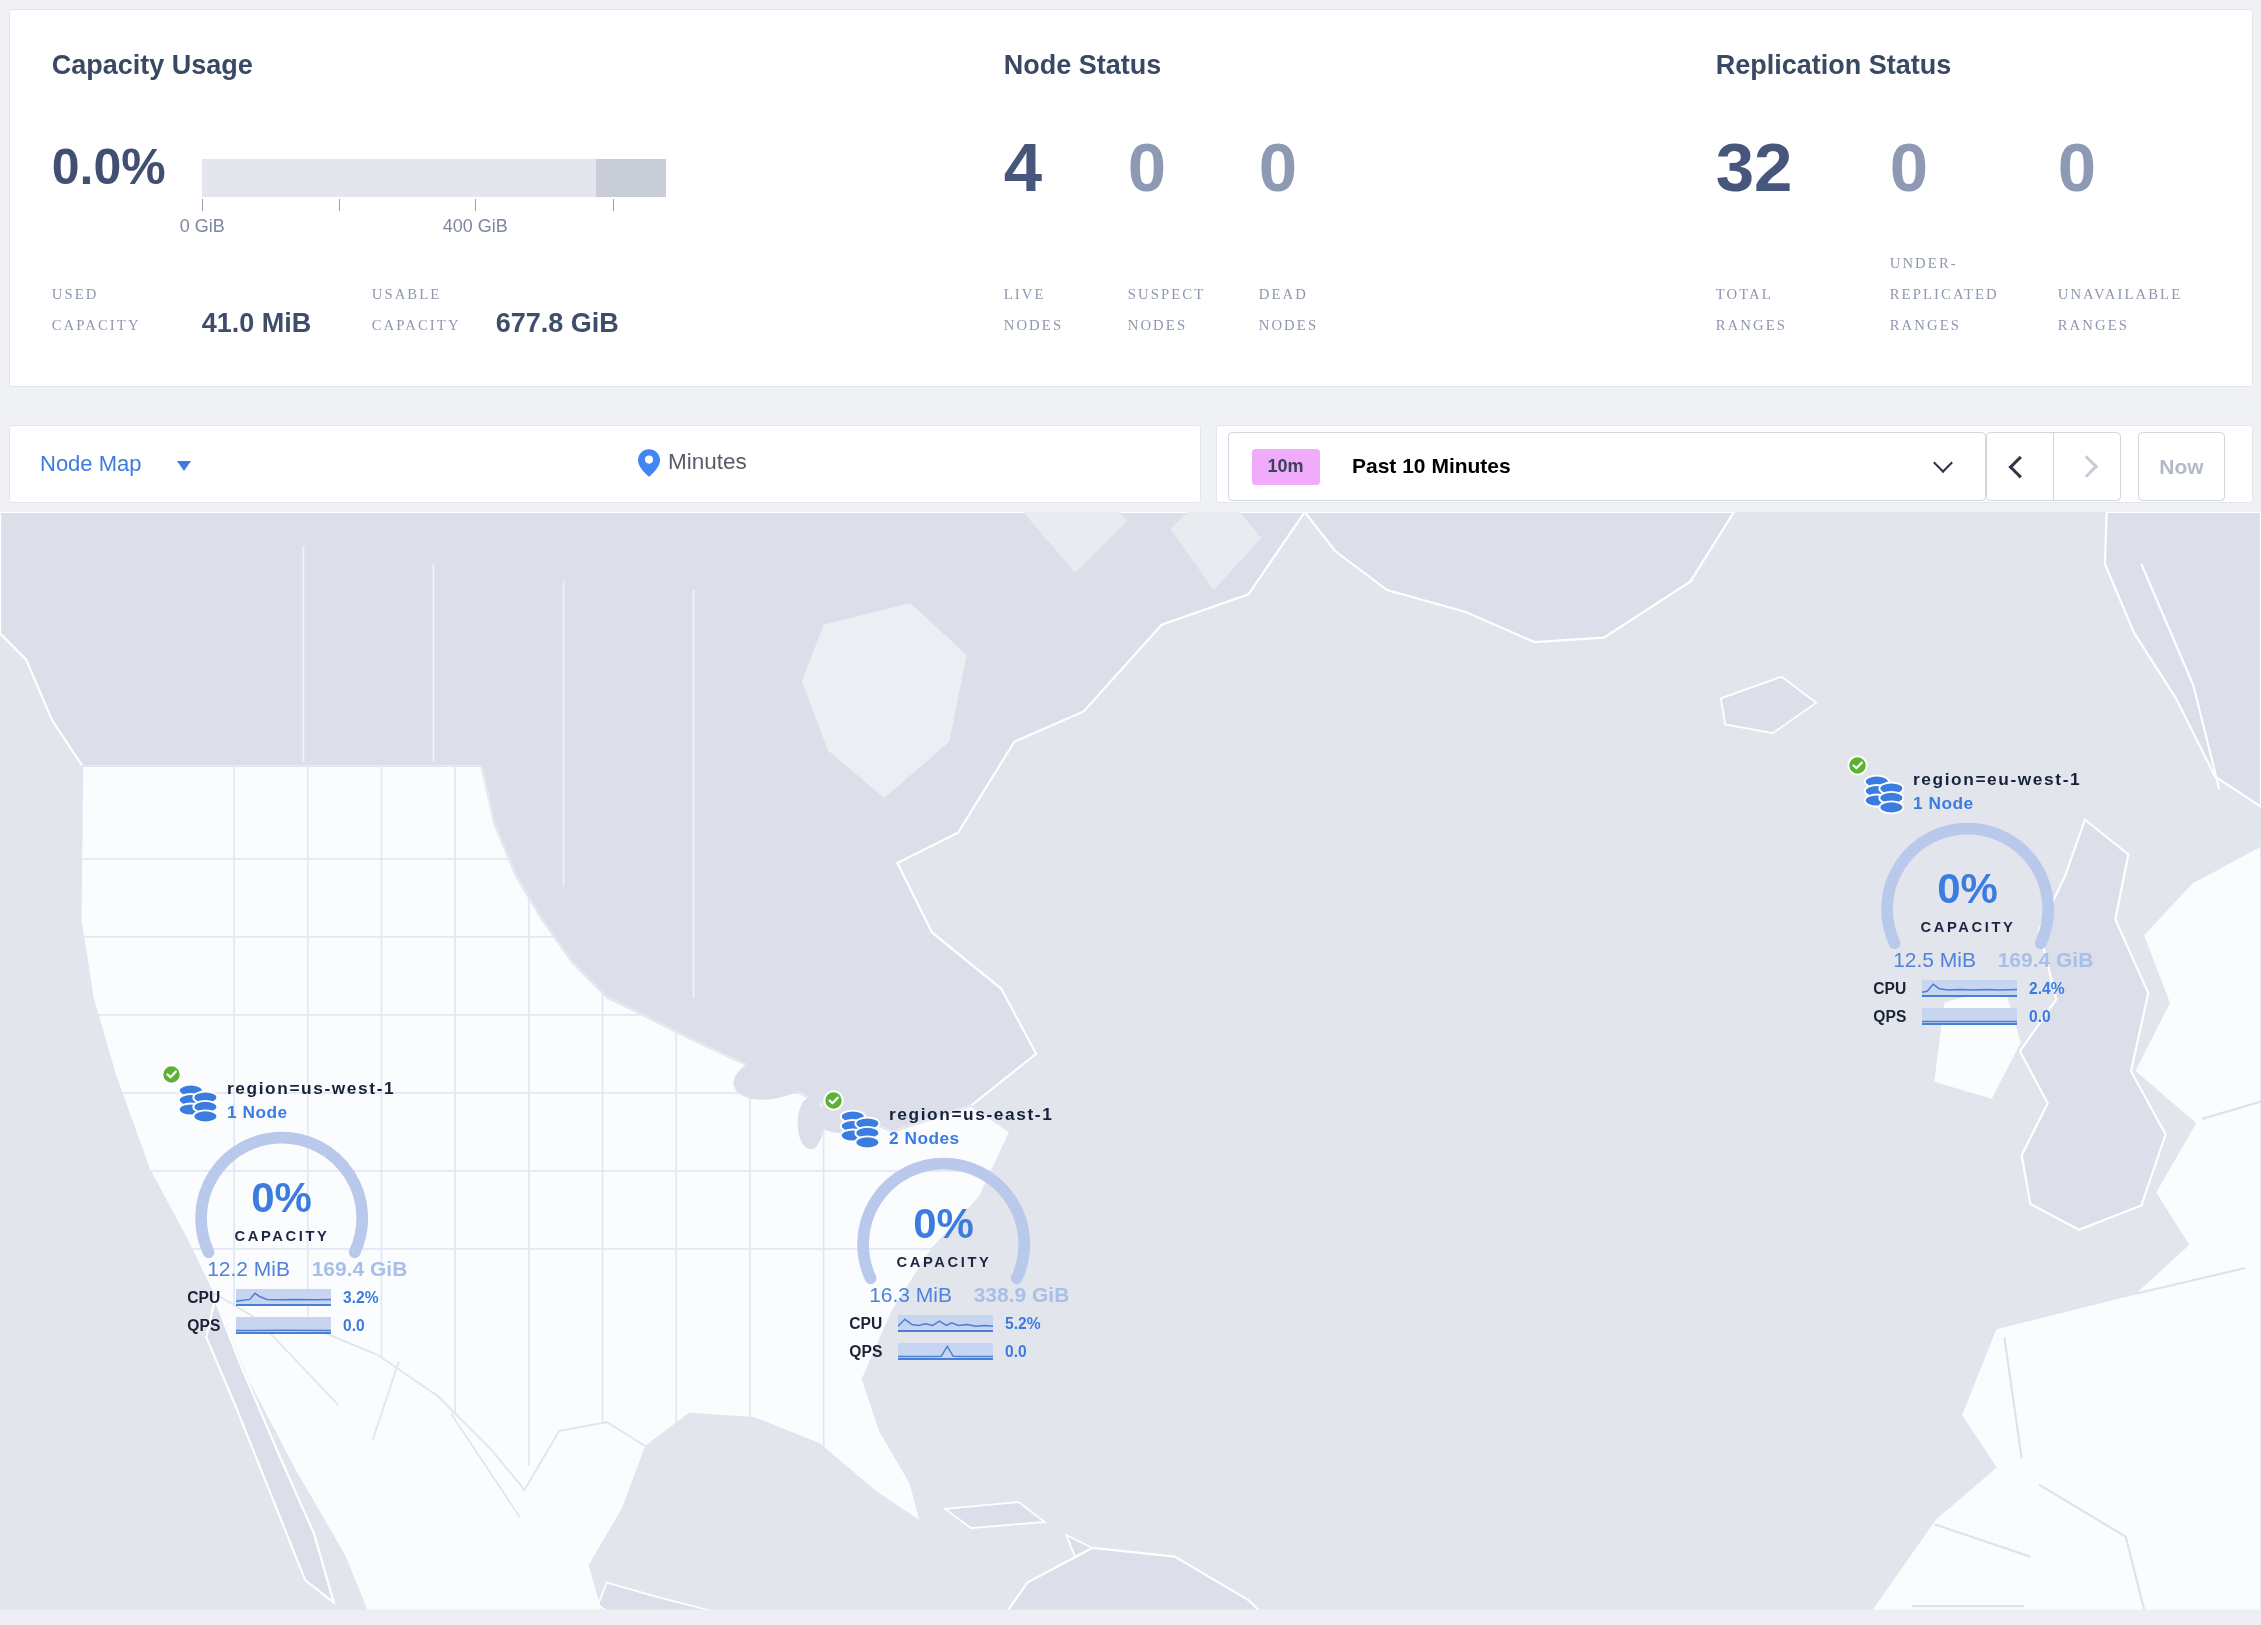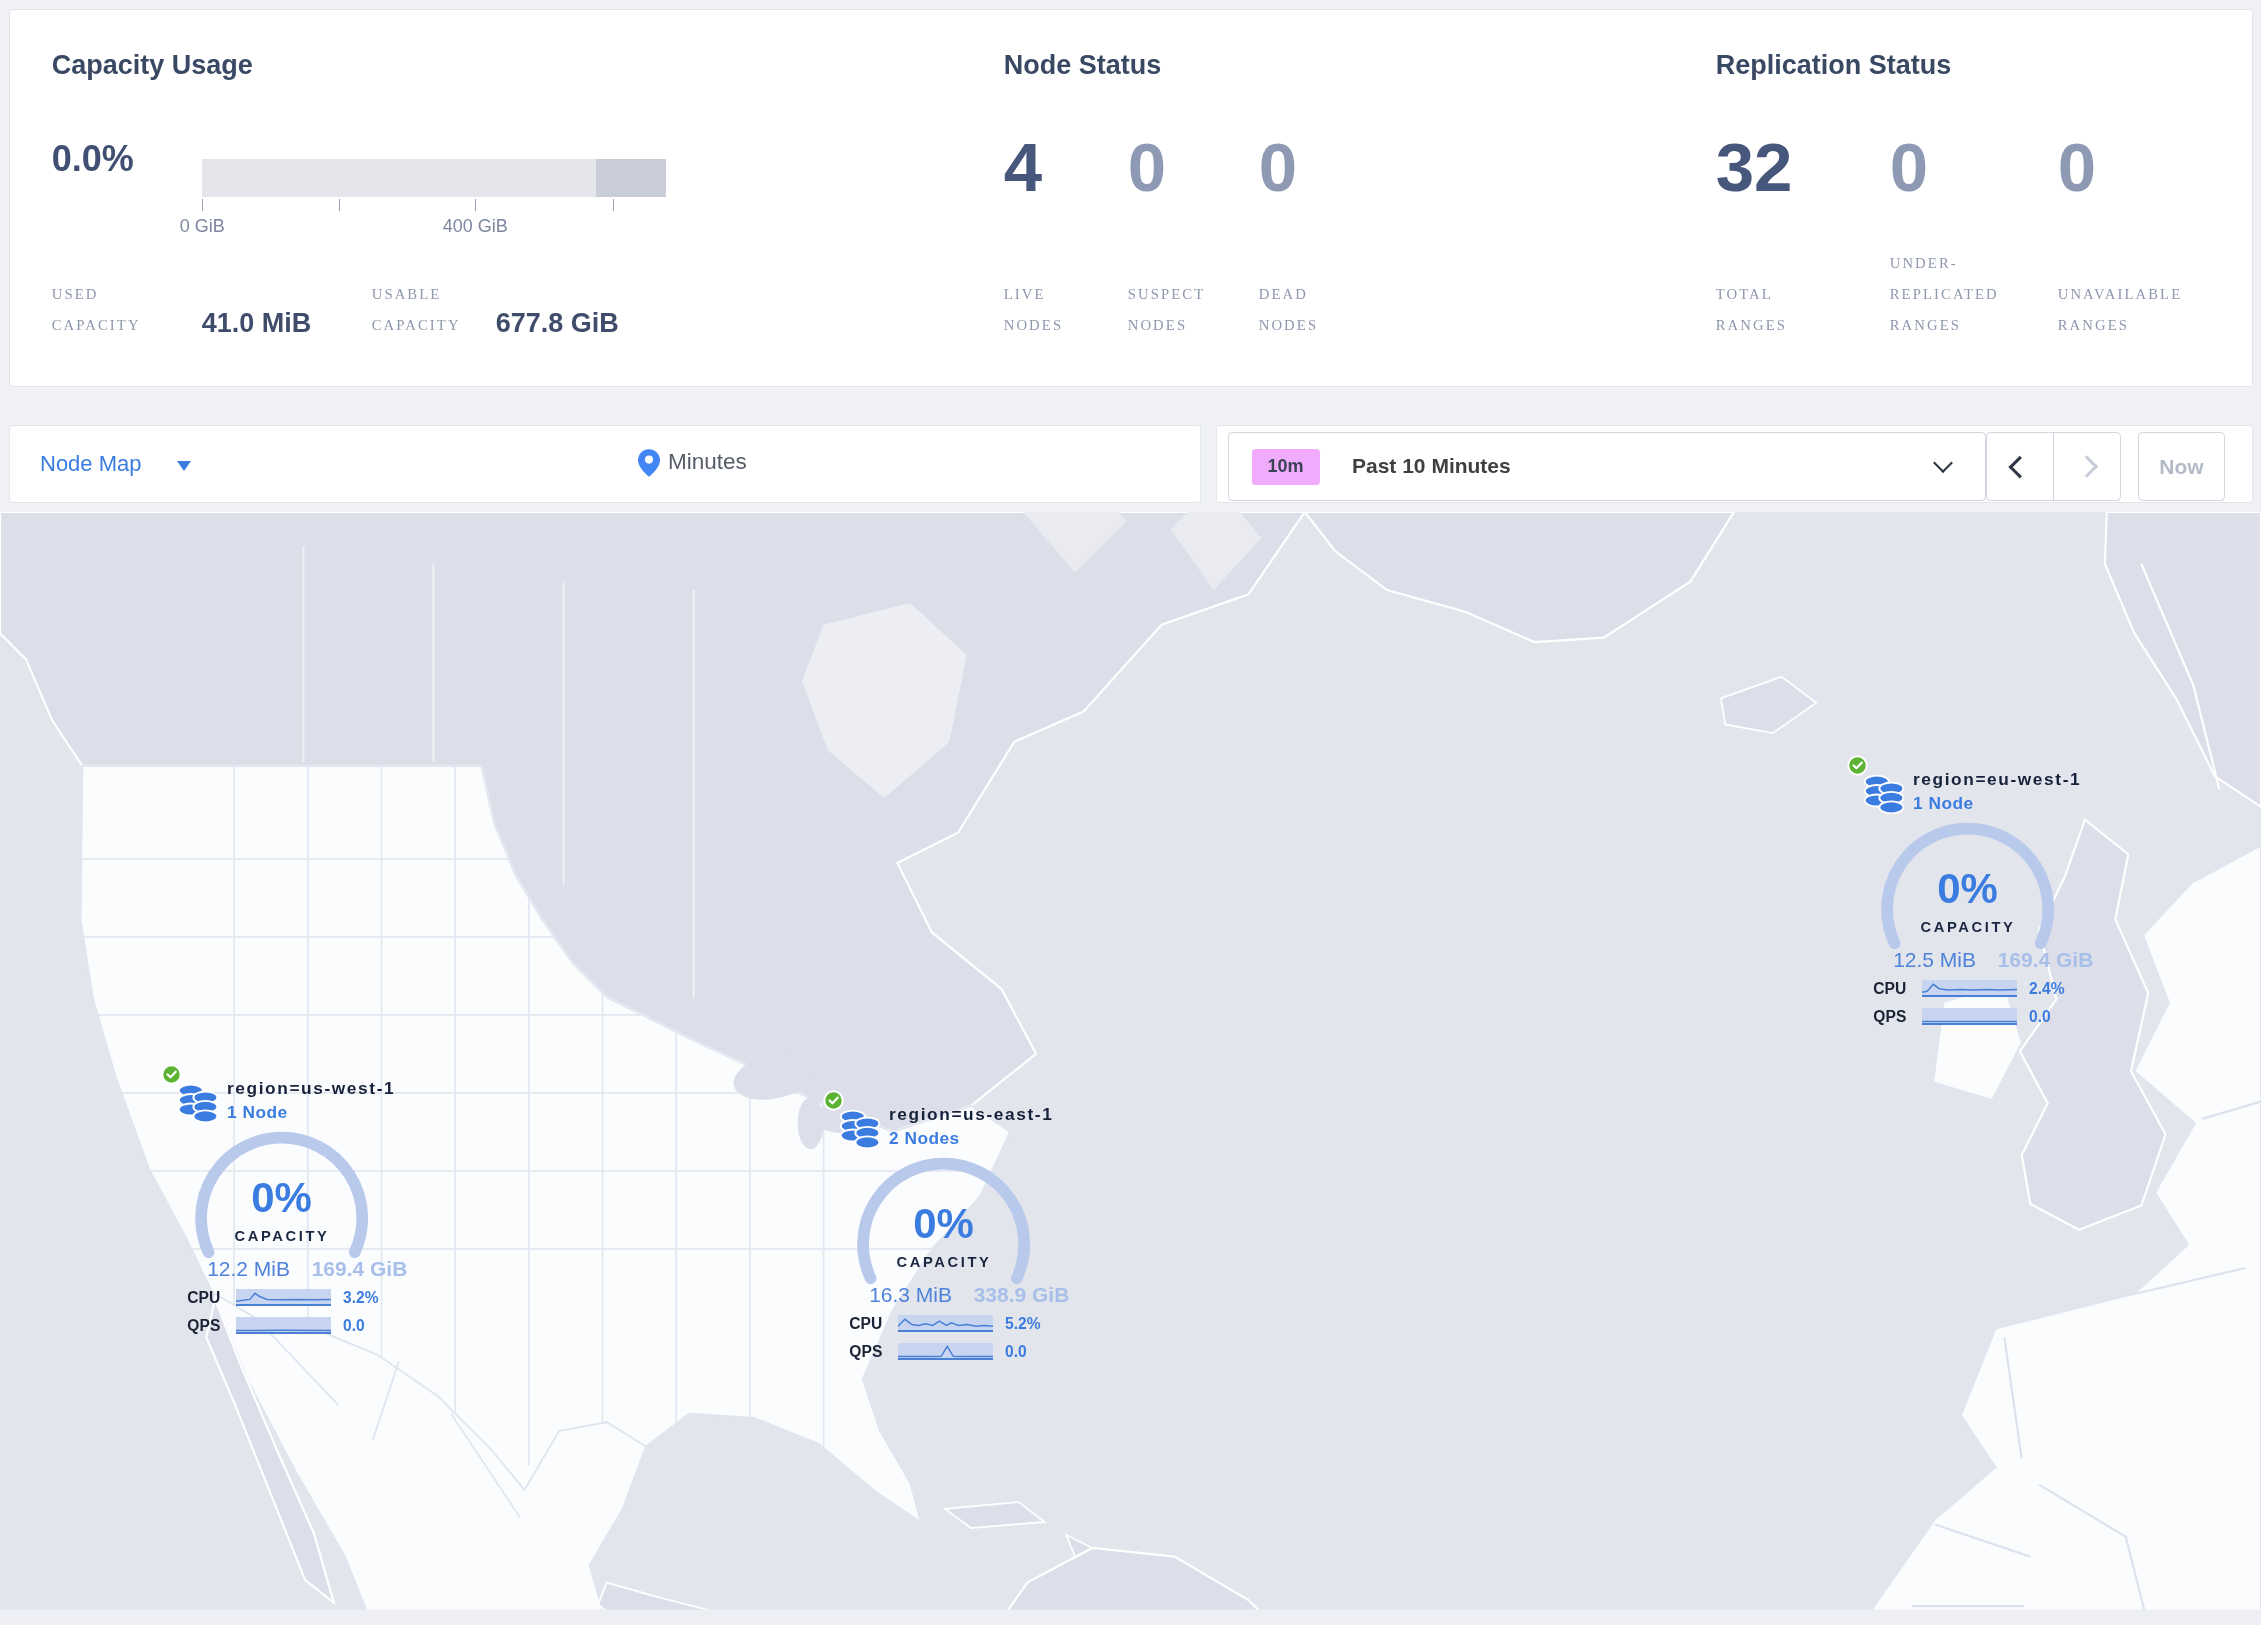--- a/index.html
+++ b/index.html
@@ -4,21 +4,21 @@
 <style>
   * { margin:0; padding:0; box-sizing:border-box; }
   html,body { width:2261px; height:1626px; }
   body { font-family:"Liberation Sans", sans-serif; background:#eff1f5; position:relative;
          width:2261px; height:1626px; overflow:hidden; color:#3a4963; }
 
   
   .stats-card { position:absolute; left:8.7px; top:8.7px; width:2244px; height:378px;
                 background:#fff; border:0.9px solid #e2e5eb; border-radius:2.6px; }
   .sec-title { position:absolute; font-size:27px; font-weight:700; color:#3a4963; top:40px; }
-  .big-pct   { position:absolute; left:42px; top:128px; font-size:36px; font-weight:700; color:#414f72; }
+  .big-pct   { position:absolute; left:42px; top:128px; font-size:50px; font-weight:700; color:#414f72; }
   .cap-bar   { position:absolute; left:192px; top:149px; width:464px; height:38px; background:#e4e6ec; }
   .cap-bar-extra { position:absolute; right:0; top:0; height:100%; background:#c9cdd7; }
   .tick      { position:absolute; top:189px; width:1.7px; height:12px; background:#9aa3b5; }
   .tick-lbl  { position:absolute; top:206px; width:139px; text-align:center; font-size:18px; color:#7d87a0; }
   .cap-lbl   { position:absolute; bottom:45px; font-size:14.7px; letter-spacing:2.1px; color:#8e97ad;
                line-height:31px; white-space:pre-line;font-family:Liberation Serif, serif; }
   .cap-val   { position:absolute; bottom:47px; font-size:27px; font-weight:700; color:#3f4d6b; }
   .big-num   { position:absolute; top:118px; font-size:69px; font-weight:600; color:#47567b; }
   .big-num.dim { color:#8e99b4; }
 
@@ -30,21 +30,21 @@
   .nodemap-caret { position:absolute; left:177px; top:461px; width:0; height:0;
                    border-left:7.8px solid transparent; border-right:7.8px solid transparent;
                    border-top:10.4px solid #3b7ce0; }
   .crumb { position:absolute; left:668px; top:449px; font-size:22.5px; color:#565d69; }
   .pin { position:absolute; left:638px; top:449px; }
   .time-box { position:absolute; left:1228px; top:432px; width:758px; height:69px;
               border:1.7px solid #d0d5de; border-radius:4.3px; background:#fff; cursor:pointer; }
   .time-badge { position:absolute; left:22.5px; top:15.6px; width:68px; height:36px; background:#f0abfc;
                 border-radius:3.5px; font-size:18px; font-weight:700; color:#3a4254;
                 display:flex; align-items:center; justify-content:center; }
-  .time-lbl { position:absolute; left:123px; top:21px; font-size:21px; font-weight:600; color:#404040; }
+  .time-lbl { position:absolute; left:123px; top:21px; font-size:21px; font-weight:600; color:#000000; }
   .chev-down { position:absolute; right:35px; top:22.5px; width:14px; height:14px;
                border-right:2.2px solid #2c3340; border-bottom:2.2px solid #2c3340; transform:rotate(45deg); }
   .pager { position:absolute; left:1986px; top:432px; width:135px; height:69px;
            border:1.7px solid #d0d5de; border-radius:4.3px; background:#fff; display:flex; }
   .pager-cell { flex:1; display:flex; align-items:center; justify-content:center; cursor:pointer; }
   .pager-cell + .pager-cell { border-left:1.7px solid #d0d5de; }
   .chev-l { width:15.6px; height:15.6px; border-left:3.5px solid #2e3646; border-bottom:3.5px solid #2e3646; transform:rotate(45deg); }
   .chev-r { width:15.6px; height:15.6px; border-left:3.5px solid #c6ccd8; border-bottom:3.5px solid #c6ccd8; transform:rotate(225deg); }
   .now-btn { position:absolute; left:2138px; top:432px; width:87px; height:69px;
              border:1.7px solid #d0d5de; border-radius:4.3px; background:#fff; font-size:21px; font-weight:600;

